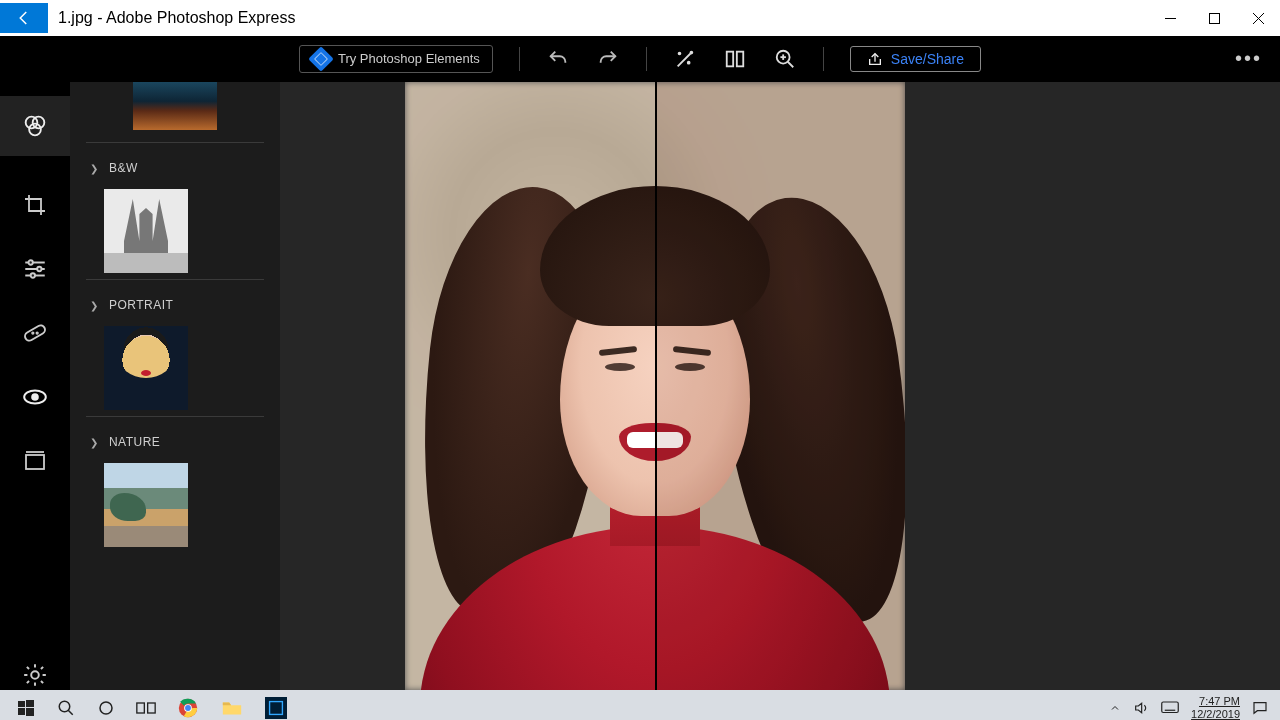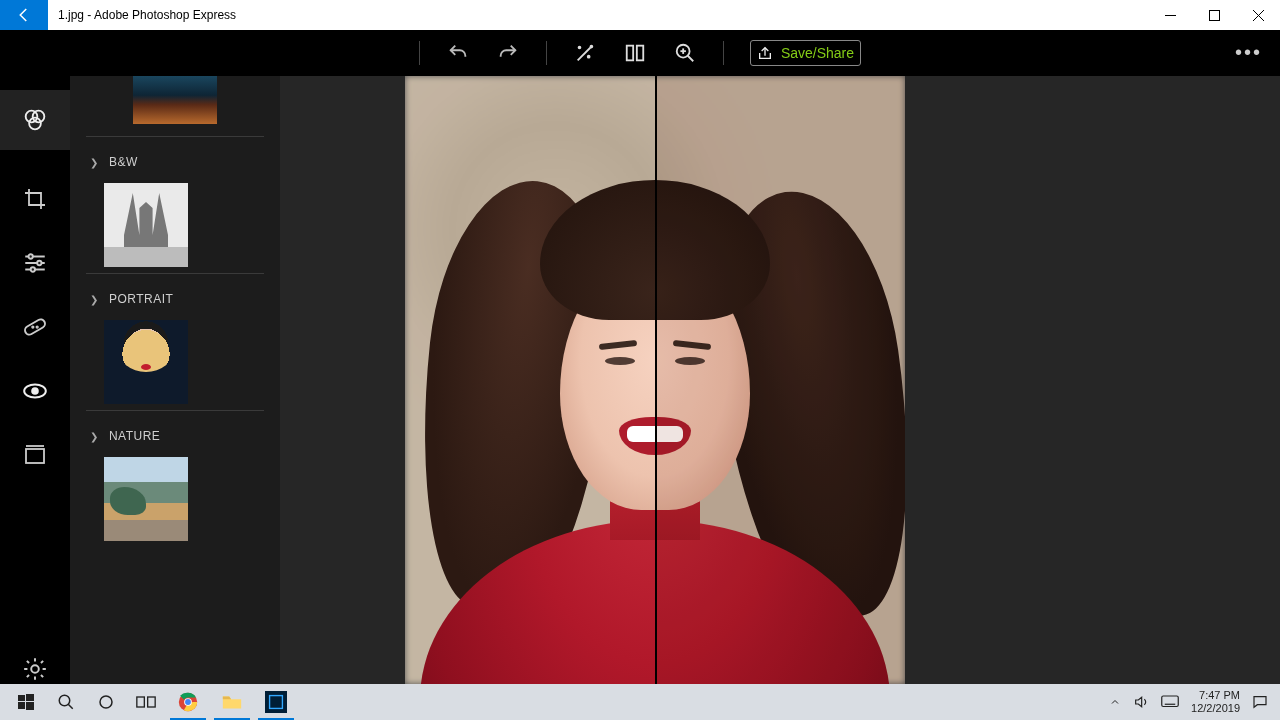--- a/index.html
+++ b/index.html
@@ -1,29 +1,29 @@
 <!DOCTYPE html>
 <html><head>
 <meta charset="utf-8">
 <style>
   * { margin:0; padding:0; box-sizing:border-box; font-family:"Segoe UI",Arial,sans-serif; }
   html,body { width:1280px; height:720px; overflow:hidden; background:#000; }
   
-  .titlebar { height:30px; background:#fff; display:flex; align-items:center; font-size:12px; color:#000; }
+  .titlebar { height:36px; background:#fff; display:flex; align-items:center; font-size:16px; color:#000; }
   .titlebar .back { width:48px; height:30px; background:#0078d7; display:flex; align-items:center; justify-content:center; color:#fff; }
   .titlebar .title { padding-left:10px; flex:1; }
   .titlebar .winbtn { width:44px; height:30px; display:flex; align-items:center; justify-content:center; font-size:12px; color:#333; }
   
   .toolbar { height:46px; background:#000; display:flex; align-items:center; justify-content:center; gap:26px; color:#ccc; position:relative; border-bottom:1px solid #000; }
   .toolbar .try { display:flex; align-items:center; gap:8px; padding:4px 12px; border:1px solid #555; border-radius:3px; font-size:13px; color:#ccc; }
   .toolbar .try .ps-icon { width:18px; height:18px; background:#1473e6; transform:rotate(45deg); border-radius:2px; position:relative; }
   .toolbar .try .ps-icon::after{content:""; position:absolute; inset:4px; border:1px solid rgba(255,255,255,.6); transform:rotate(0deg); border-radius:1px;}
   .toolbar .sep { width:1px; height:24px; background:#444; }
   .toolbar .iconbtn { width:24px; height:24px; display:flex; align-items:center; justify-content:center; color:#ccc; font-size:18px; }
-  .toolbar .save { display:flex; align-items:flex-end; gap:8px; padding:4px 6px; border:1px solid #888; border-radius:3px; font-size:14px; color:#84cc16; }
+  .toolbar .save { display:flex; align-items:flex-end; gap:8px; padding:4px 16px; border:1px solid #888; border-radius:3px; font-size:14px; color:#3b82f6; }
   .toolbar .more { position:absolute; right:18px; font-size:20px; letter-spacing:2px; color:#ccc; }
   
   .main { display:flex; height:608px; background:#000; }
   .vtool { width:70px; background:#000; display:flex; flex-direction:column; align-items:center; padding-top:14px; gap:34px; color:#ddd; }
   .vtool .tool { width:30px; height:30px; display:flex; align-items:center; justify-content:center; }
   .vtool .tool.active { background:#222; width:70px; height:60px; }
   .vtool .spacer { flex:1; }
   
   .panel { width:210px; background:#1c1c1c; color:#ccc; overflow:hidden; }
   .panel-inner{ padding:0 16px 20px 16px;}
@@ -69,21 +69,21 @@
   .canvas .right-overlay{ position:absolute; top:0; bottom:0; left:50%; right:0; background:rgba(120,30,10,0.12); mix-blend-mode:multiply;}
   .canvas .slider-line{ position:absolute; top:0; bottom:0; left:50%; width:2px; background:#000;}
   
   .rightpad{ width:250px; background:#262626;}
   
   .taskbar { height:36px; background:#d9dde3; display:flex; align-items:center; padding:0 6px; font-size:12px; color:#222; }
   .taskbar .tbtn { width:40px; height:36px; display:flex; align-items:center; justify-content:center; }
   .taskbar .app { width:44px; height:36px; display:flex; align-items:center; justify-content:center; position:relative;}
   .taskbar .app.active::after{content:"";position:absolute;left:4px;right:4px;bottom:0;height:2px;background:#0078d7;}
   .taskbar .tray { margin-left:auto; display:flex; align-items:center; gap:12px; padding-right:6px;}
-  .taskbar .clock { text-align:right; line-height:13px; font-size:11px;}
+  .taskbar .clock { text-align:right; line-height:13px; font-size:11px;text-decoration:underline;}
   
   svg{display:block}
   
   .thumb-landscape{width:84px;height:48px;background:linear-gradient(#1a465e 0%,#0e2535 40%,#5a2a16 60%,#b86a2d 100%);}
   .thumb-bw{width:84px;height:84px;background:
      linear-gradient(#eaeaea,#eaeaea);position:relative;}
   .thumb-bw::before{content:"";position:absolute;left:20px;right:20px;top:10px;bottom:14px;background:#777;clip-path:polygon(0 70%,20% 0,35% 70%,35% 25%,50% 15%,65% 25%,65% 70%,80% 0,100% 70%,100% 100%,0 100%);} 
   .thumb-bw::after{content:"";position:absolute;left:0;right:0;bottom:0;height:20px;background:#bcbcbc;}
   .thumb-portrait{width:84px;height:84px;background:radial-gradient(circle at 50% 35%,#f5d9c4 0 22%,#e8c6af 22% 30%,transparent 30%),radial-gradient(circle at 50% 28%,#1a1a1a 0 30%,transparent 30%),linear-gradient(#0e1a2b,#0e1a2b);position:relative;}
   .thumb-portrait::before{content:"";position:absolute;top:6px;left:14px;right:14px;height:46px;background:radial-gradient(circle at 50% 60%,#e9c47a 0 60%,transparent 60%);border-radius:50%;}
@@ -113,20 +113,24 @@
   </div>
   <div class="winbtn">
     <svg width="11" height="11" stroke="#000" stroke-width="1">
         <line x1="0" y1="0" x2="11" y2="11"></line>
         <line x1="11" y1="0" x2="0" y2="11"></line>
       </svg>
   </div>
 </div>
 
 <div class="toolbar">
+  <div class="try">
+    <span class="ps-icon"></span>
+    <span>Try Photoshop Elements</span>
+  </div>
   <div class="sep"></div>
   <div class="iconbtn">
     <svg width="22" height="22" viewBox="0 0 24 24" fill="none" stroke="#bbb" stroke-width="2">
         <path d="M9 14l-5-5 5-5"></path>
         <path d="M4 9h10a6 6 0 016 6v1"></path>
       </svg>
   </div>
   <div class="iconbtn">
     <svg width="22" height="22" viewBox="0 0 24 24" fill="none" stroke="#bbb" stroke-width="2">
         <path d="M15 14l5-5-5-5"></path>

